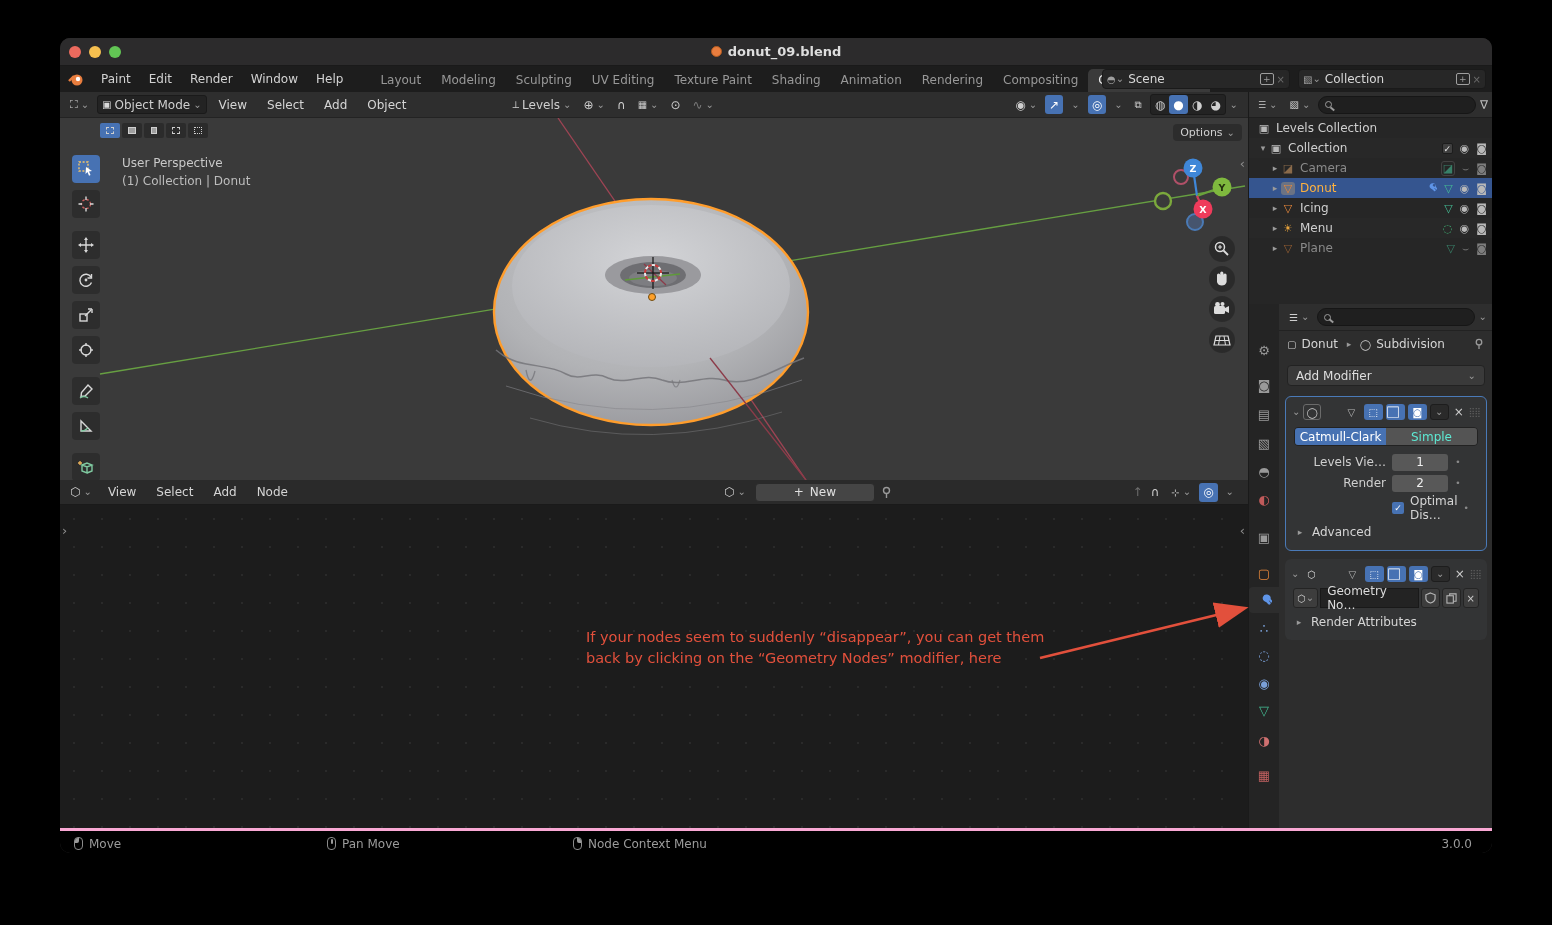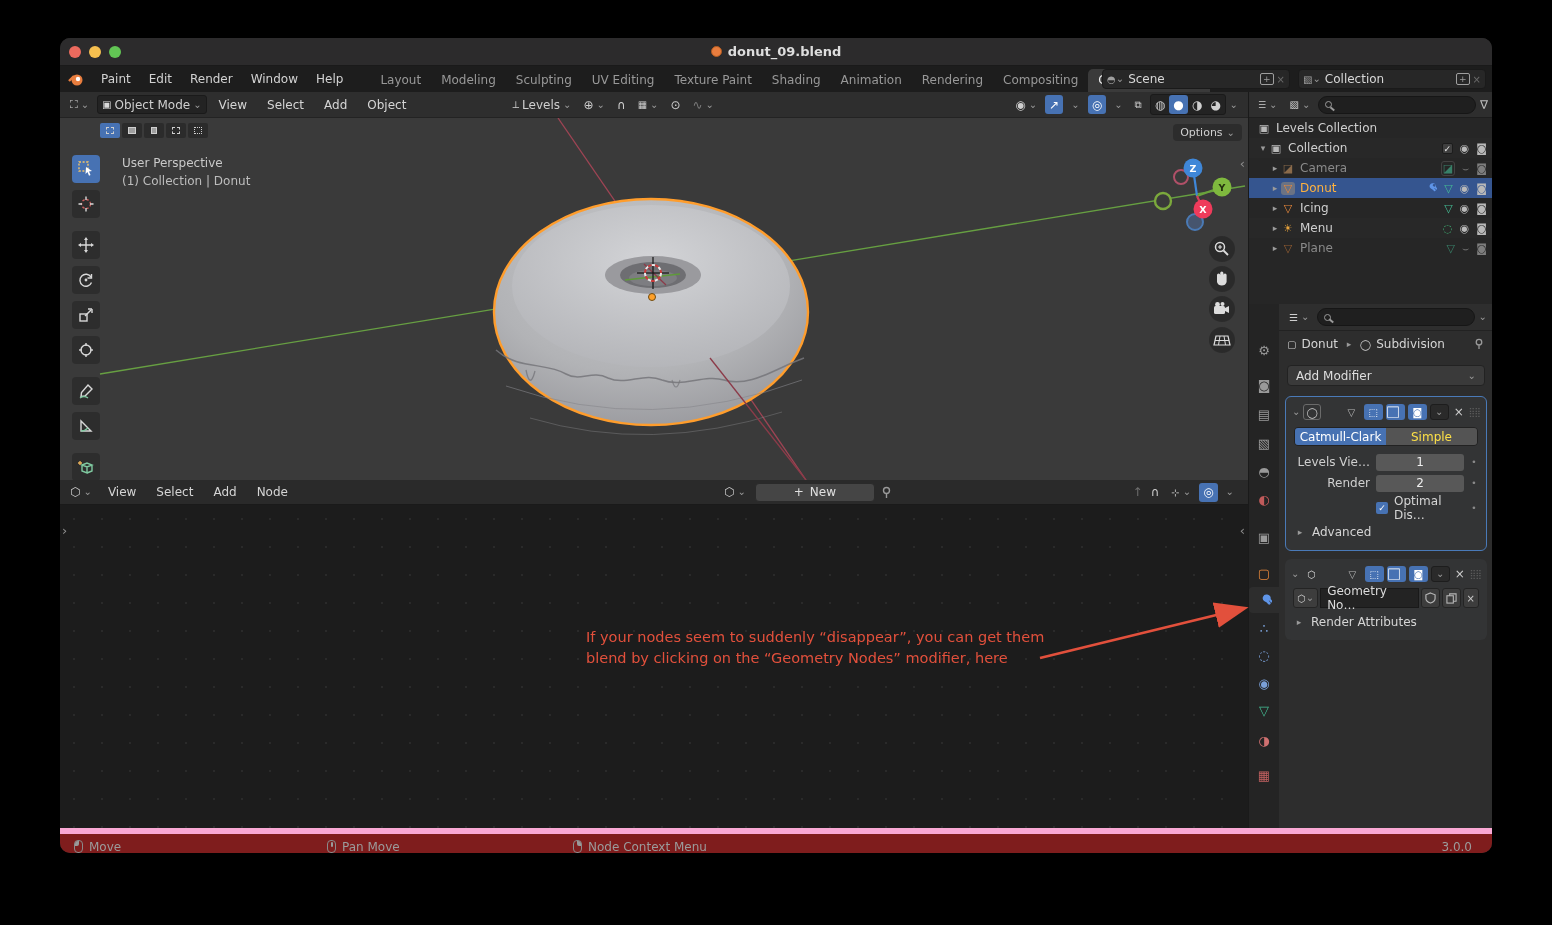--- a/index.html
+++ b/index.html
@@ -114,39 +114,39 @@
   .mpanel.activeb { border:1.5px solid #4a7ab8; }
   .mp-head { display:flex; align-items:center; gap:3px; height:22px; }
   .mp-icbox { width:18px; height:16px; border:1px solid #6a6a6a; border-radius:3px; display:flex;
               align-items:center; justify-content:center; color:#d0d0d0; font-size:10px; }
   .tgl { width:19px; height:16px; border-radius:3px; display:flex; align-items:center; justify-content:center;
          font-size:10px; color:#b9b9b9; }
   .tgl.on { background:#4772b3; color:#fff; }
   .tgl.menu { background:#2a2a2a; border:1px solid #1d1d1d; }
   .grip { margin-left:auto; color:#5c5c5c; font-size:9px; letter-spacing:-1px; }
   .seg { display:flex; margin:4px 2px 6px; height:19px; border-radius:4px; overflow:hidden; border:1px solid #222; }
-  .seg > div { flex:1; display:flex; align-items:center; justify-content:center; background:#545454; color:#fde047; }
+  .seg > div { flex:1; display:flex; align-items:center; justify-content:center; background:#545454; color:#5eead4; }
   .seg > .on { background:#4772b3; color:#fff; }
-  .prow { display:flex; align-items:center; height:20px; margin:1px 2px; gap:6px; }
+  .prow { display:flex; align-items:center; height:20px; margin:1px 18px; gap:6px; }
   .prow .plabel { width:76px; text-align:right; color:#cfcfcf; flex:none; }
   .pfield { flex:1; height:17px; background:#585858; border-radius:3px; display:flex; align-items:center;
             justify-content:center; color:#f0f0f0; }
   .adot { color:#8a8a8a; font-size:9px; width:8px; text-align:center; }
   .pcheck { width:12px; height:12px; background:#4772b3; border-radius:2px; color:#fff; font-size:9px;
             line-height:12px; text-align:center; flex:none; }
   .sub-head { display:flex; align-items:center; gap:6px; height:20px; margin:4px 2px 0; color:#d5d5d5; }
   .nodefield { display:flex; align-items:center; gap:2px; margin:3px 2px 4px; height:20px; }
   .nf-btn { height:20px; background:#3d3d3d; border:1px solid #242424; border-radius:3px; display:flex;
             align-items:center; justify-content:center; padding:0 3px; color:#c9c9c9; font-size:10px; }
   .nf-name { flex:1; height:20px; background:#232323; border:1px solid #191919; display:flex; align-items:center;
              padding:0 6px; color:#dcdcdc; }
 
   
-  .statusbar { position:absolute; left:0; top:790px; width:1432px; height:25px; background:#7f1d1d;
-               border-top:6px solid #f9a8d4; color:#9b9b9b; }
+  .statusbar { position:absolute; left:0; top:790px; width:1432px; height:25px; background:#000000;
+               border-top:3px solid #f9a8d4; color:#9b9b9b; }
   .sb-item { position:absolute; top:0; height:25px; display:flex; align-items:center; gap:6px; }
   .mouse { width:9px; height:13px; border:1px solid #8a8a8a; border-radius:4px; position:relative; }
   .mouse::before { content:""; position:absolute; background:#9a9a9a; }
   .mouse.lmb::before { left:0; top:0; width:4px; height:5px; border-radius:3px 0 2px 0; }
   .mouse.mmb::before { left:2.5px; top:1px; width:2px; height:5px; border-radius:1px; }
   .mouse.rmb::before { right:0; top:0; width:4px; height:5px; border-radius:0 3px 0 2px; }
   .overlay-svg { position:absolute; left:0; top:0; width:1432px; height:736px; pointer-events:none; z-index:60; }
 </style>
 </head>
 <body>
@@ -519,21 +519,21 @@
             <div class="hbtn">
               <span class="chev">⌄</span>
             </div>
           </div>
         </div>
         <div class="ne-canvas">
           <span class="edge-toggle" style="left:2px;top:18px;">›</span>
           <span class="edge-toggle" style="right:3px;top:18px;">‹</span>
           <div class="annotation">
             <div>If your nodes seem to suddenly “disappear”, you can get them</div>
-            <div>blend by clicking on the “Geometry Nodes” modifier, here</div>
+            <div>back by clicking on the “Geometry Nodes” modifier, here</div>
           </div>
         </div>
       </div>
 
       <div class="right-col">
 
         <div class="outliner">
           <div class="ol-head">
             <div class="hbtn">
               <span style="font-size:9px;">☰</span>

